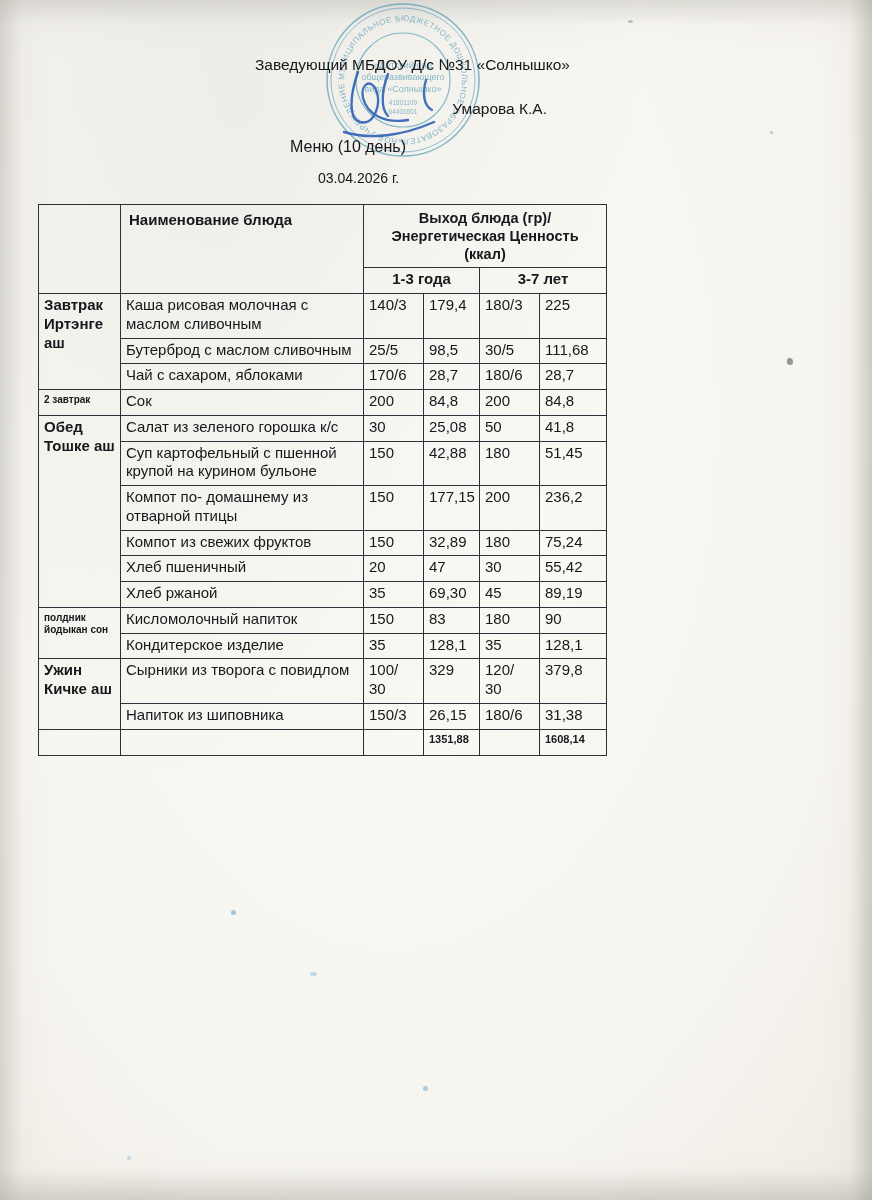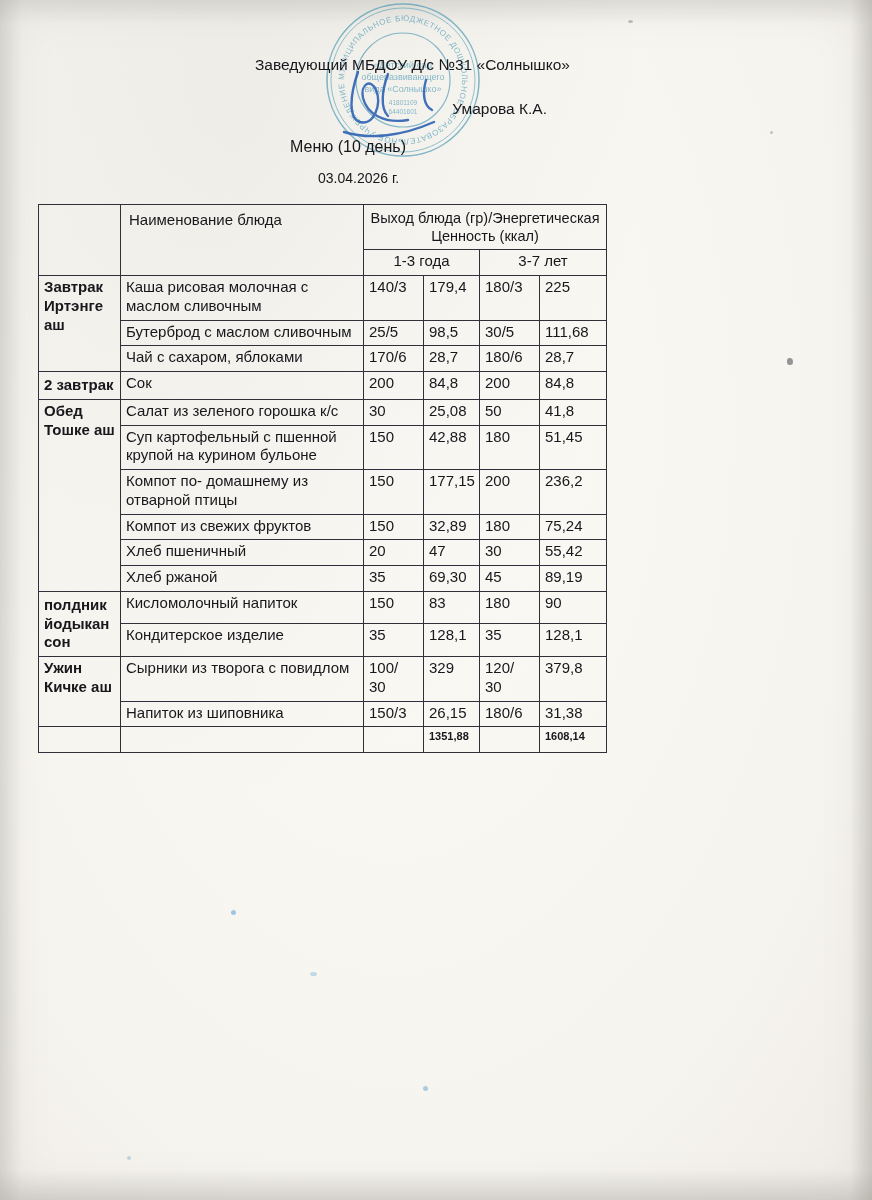--- a/index.html
+++ b/index.html
@@ -34,26 +34,26 @@
   col.c-meal{width:82px;} col.c-dish{width:243px;}
   col.c-v1{width:60px;} col.c-k1{width:56px;}
   col.c-v2{width:60px;} col.c-k2{width:67px;}
   th,td{
     border:1.5px solid #30303a;
     padding:2px 5px 4px 5px;
     vertical-align:top;text-align:left;
     font-size:15px;line-height:1.25;
     overflow:hidden;
   }
-  thead th{font-weight:normal;margin-left:13px;}
+  thead th{font-weight:bold;margin-left:13px;}
   th.h-out,th.h-age{text-align:center;}
   th.h-out{font-size:14.5px;padding-top:4px;}
   th.h-dish{padding-left:8px;padding-top:6px;}
   td.meal{font-weight:bold;}
-  td.meal-sm{font-size:15px;padding-top:4px;}
+  td.meal-sm{font-size:10px;padding-top:4px;}
   td.num{white-space:pre-line;}
   tr.totals td{font-weight:bold;font-size:11px;height:18px;padding-top:3px;}
   
   .speck{position:absolute;border-radius:50%;z-index:5;}
   .sp1{left:628px;top:20px;width:5px;height:3px;background:rgba(120,118,112,0.45);}
   .sp2{left:787px;top:358px;width:6px;height:7px;background:rgba(70,70,80,0.55);border-radius:40% 60% 50% 50%;}
   .sp3{left:231px;top:910px;width:5px;height:5px;background:rgba(90,160,210,0.55);}
   .sp4{left:310px;top:972px;width:7px;height:4px;background:rgba(110,175,215,0.40);}
   .sp5{left:423px;top:1086px;width:5px;height:5px;background:rgba(95,165,210,0.50);}
   .sp6{left:127px;top:1156px;width:4px;height:4px;background:rgba(110,170,210,0.40);}

